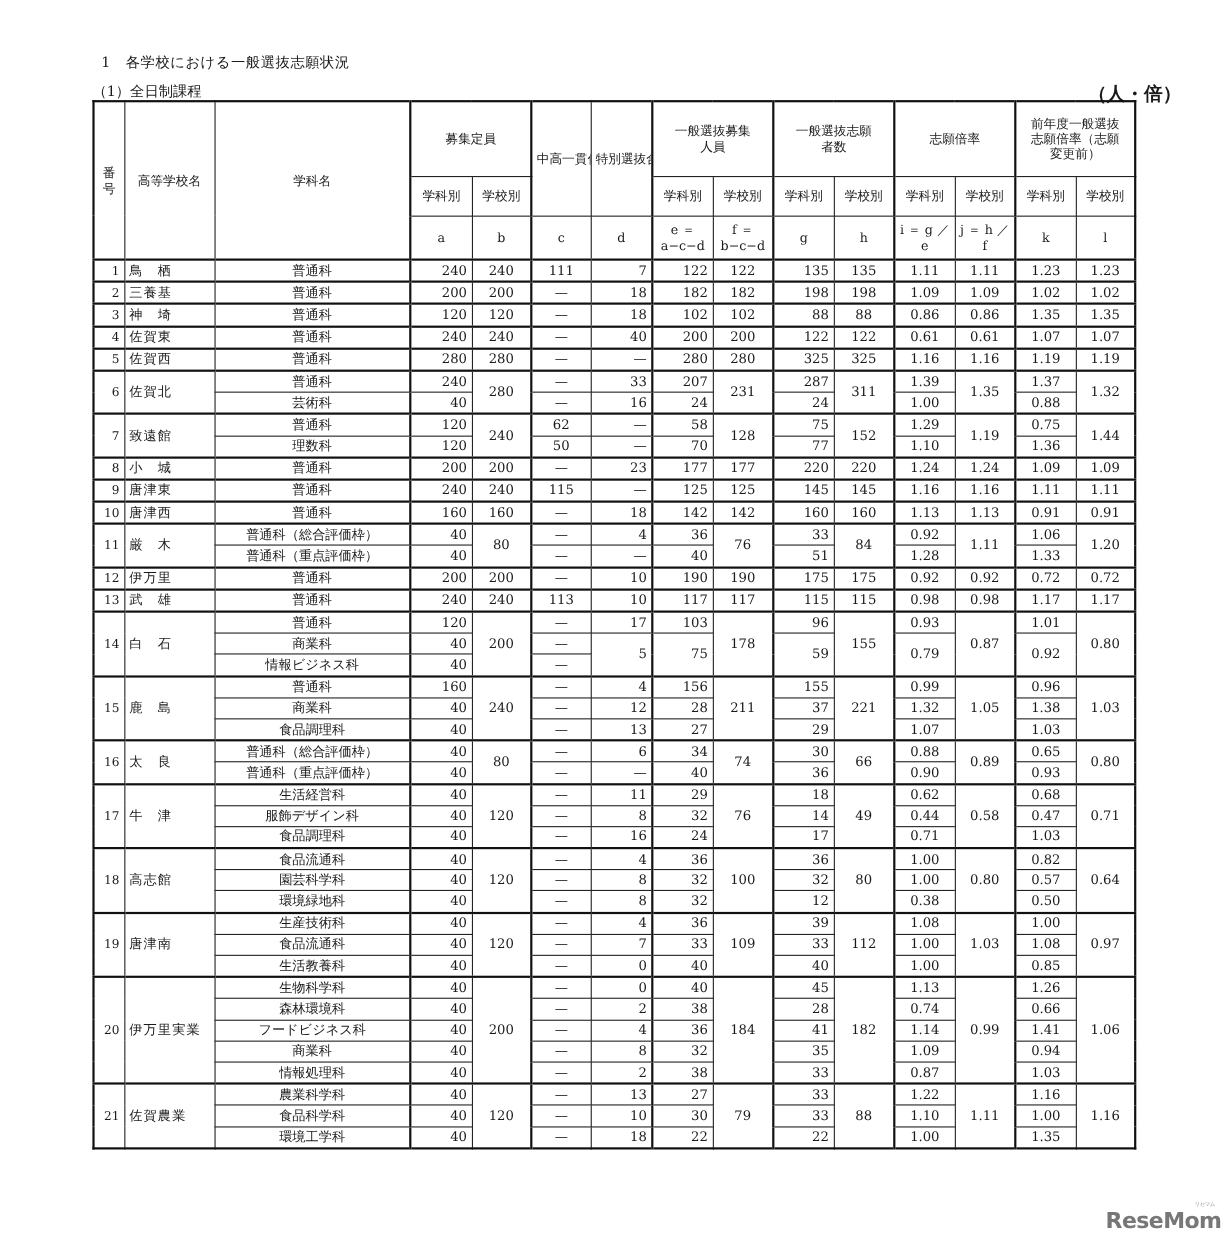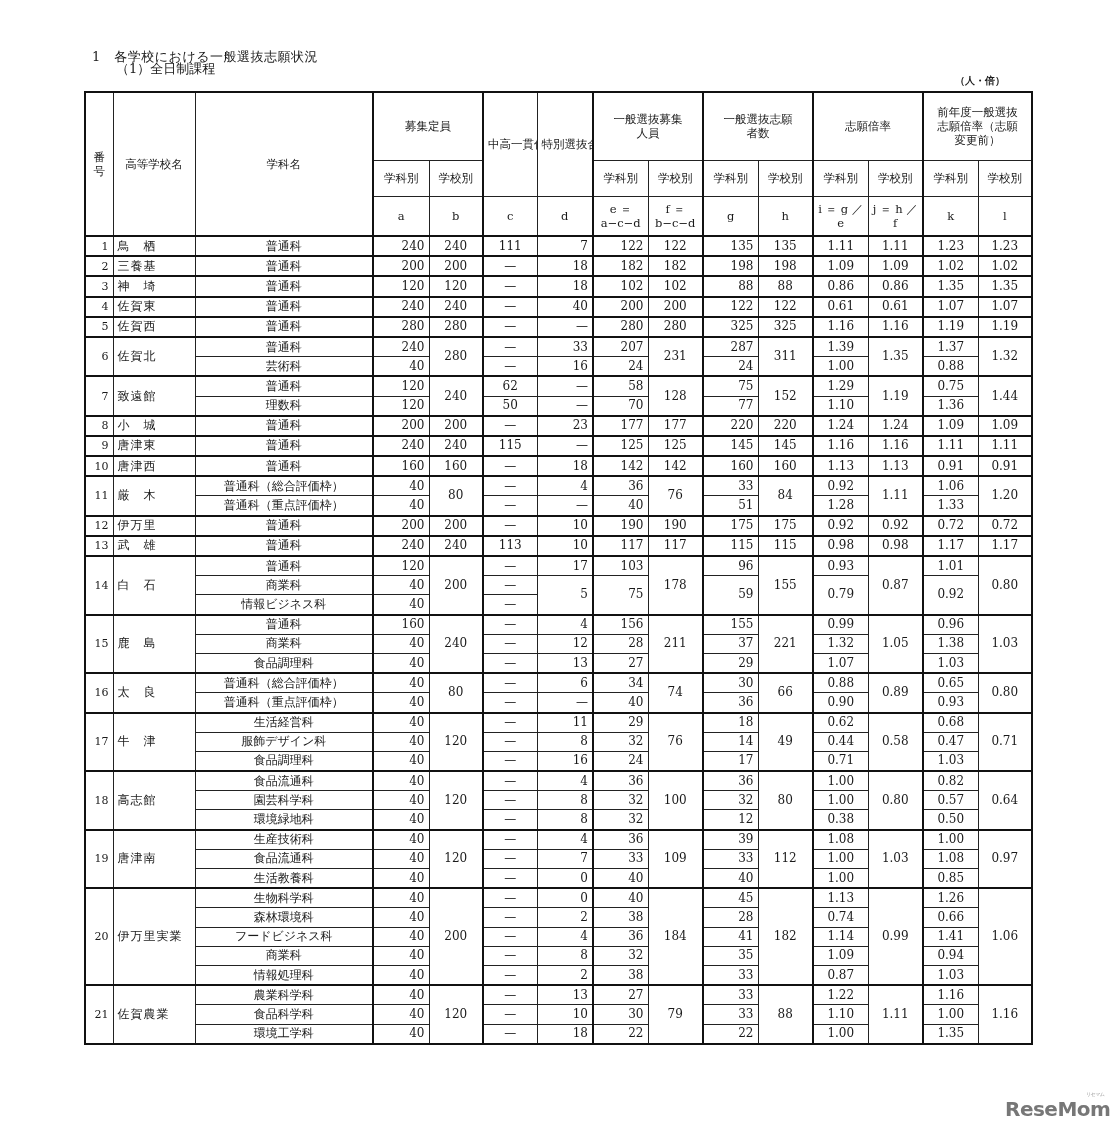--- a/index.html
+++ b/index.html
@@ -2,22 +2,22 @@
 <html><head>
 <meta charset="utf-8">
 <style>
   html, body { margin: 0; padding: 0; background: #ffffff; }
   body {
     width: 1118px; height: 1134px; position: relative; overflow: hidden;
     font-family: "DejaVu Serif", "Liberation Serif", serif;
     color: #1a1a1a;
   }
   .heading1 { position: absolute; left: 92px; top: 48px; font-size: 13px; letter-spacing: 0.5px; }
-  .heading2 { position: absolute; left: 84px; top: 60px; font-size: 13px; margin-left: 32px; }
-  .unit { position: absolute; left: 955px; top: 74px; font-size: 10px; font-weight: bold; font-family: Liberation Serif, serif; }
+  .heading2 { position: absolute; left: 84px; top: 74px; font-size: 13px; }
+  .unit { position: absolute; left: 989px; top: 74px; font-size: 17px; font-weight: bold; font-family: Liberation Serif, serif; }
   table.grid {
     position: absolute; left: 84px; top: 91px; width: 947px;
     border-collapse: collapse; table-layout: fixed;
     border: 2px solid #111;
     font-size: 12px;
   }
   table.grid td, table.grid th {
     border: 1px solid #222; padding: 0 4px; height: 18.2px; line-height: 17px;
     white-space: nowrap; overflow: hidden; font-weight: normal;
   }

